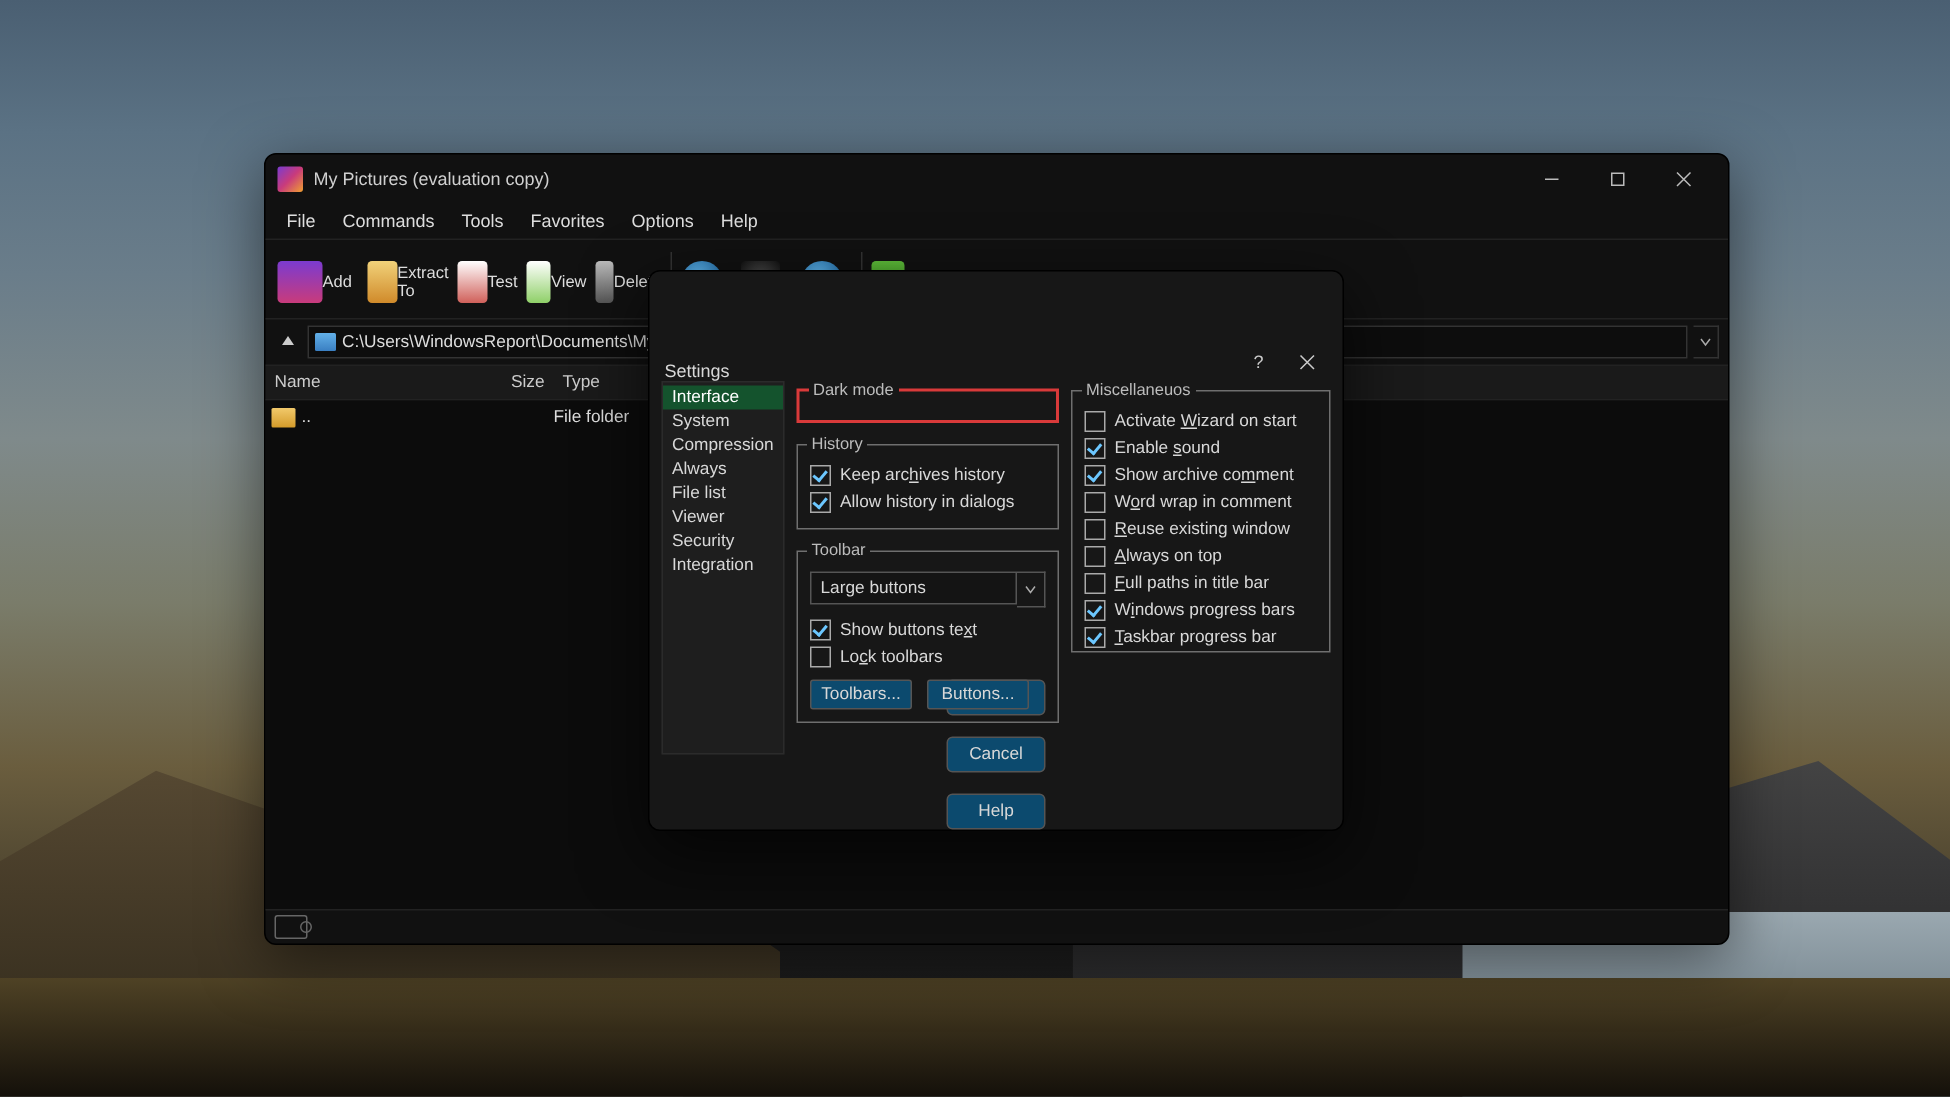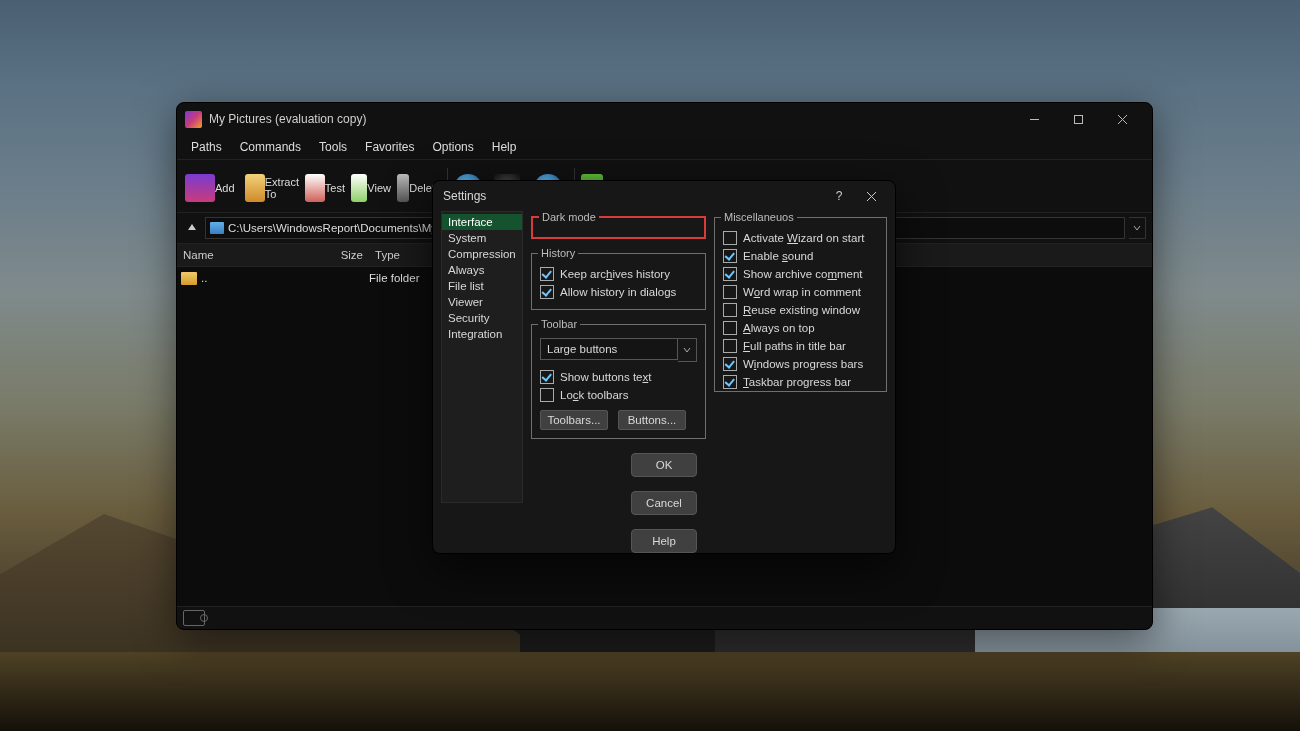--- a/index.html
+++ b/index.html
@@ -167,21 +167,21 @@
     left: 432px; top: 180px;
     width: 462px; height: 372px;
     background: #171717;
     border: 1px solid #000;
     border-radius: 8px;
     box-shadow: 0 15px 45px rgba(0,0,0,.65);
     display: flex; flex-direction: column;
     color: #d8d8d8;
   }
   .dlg-title {
-    height: 30px; display: flex; align-items: center; padding: 0 8px 0 10px;
+    height: 30px; display: flex; align-items: flex-end; padding: 0 8px 0 10px; margin-top: 43px;
   }
   .dlg-title .tspacer { flex: 1; }
   .dbtn {
     width: 32px; height: 26px; display: flex; align-items: center; justify-content: center;
     color: #ccc;
   }
 
   .dlg-body {
     flex: 1; display: flex; padding: 0 8px 6px 8px; gap: 8px;
   }
@@ -237,21 +237,21 @@
     flex: 1; height: 20px; border: 1px solid #555; background: #141414;
     display: flex; align-items: center; padding: 0 6px; font-size: 11.5px;
   }
   .combo-btn {
     width: 18px; height: 22px; border: 1px solid #555; border-left: none;
     display: flex; align-items: center; justify-content: center;
   }
 
   .btnrow { display: flex; gap: 10px; margin-top: 6px; }
   .btn {
-    border: 1px solid #555; background: #404040;
+    border: 1px solid #555; background: #0c4a6e;
     padding: 3px 0; font-size: 11.5px; text-align: center;
     border-radius: 2px;
   }
   .btn.sm { width: 66px; }
 
   .dlg-buttons {
     height: 44px; display: flex; align-items: center; justify-content: flex-end;
     gap: 14px; padding: 0 10px; flex-direction: column;
   }
   .dlg-buttons .btn { width: 64px; padding: 5px 0; border-radius: 4px; }
@@ -285,21 +285,21 @@
         </svg>
     </div>
     <div class="wbtn">
       <svg viewBox="0 0 11 11">
           <path d="M1 1 L10 10 M10 1 L1 10" stroke="currentColor" stroke-width="1"></path>
         </svg>
     </div>
   </div>
 
   <div class="menubar">
-    <span>Paths</span>
+    <span>File</span>
     <span>Commands</span>
     <span>Tools</span>
     <span>Favorites</span>
     <span>Options</span>
     <span>Help</span>
   </div>
 
   <div class="toolbar-main">
     <div class="tbitem">
       <div class="tbicon" style="background:linear-gradient(#7b3bd0,#c93b7b)"></div>

